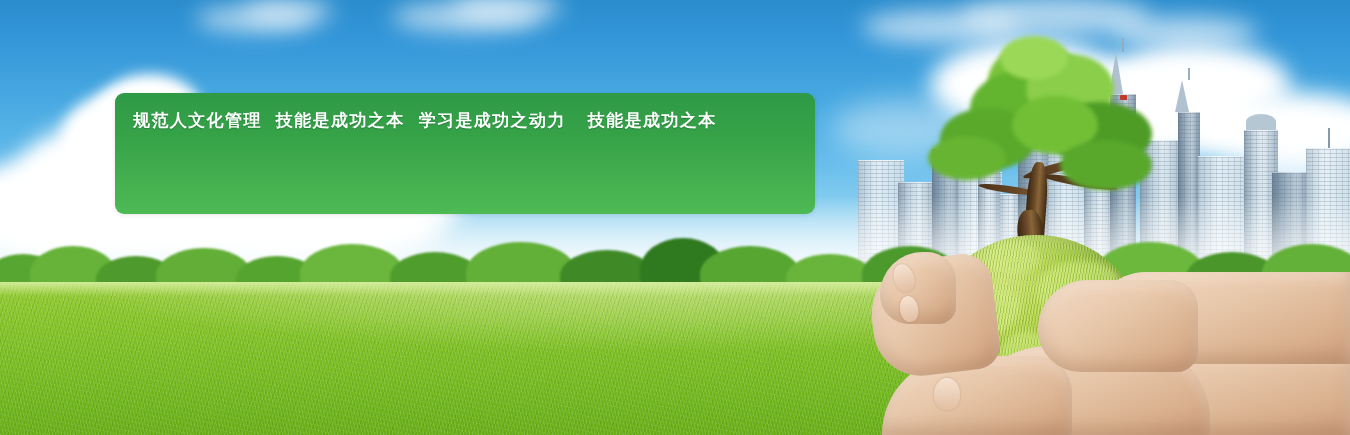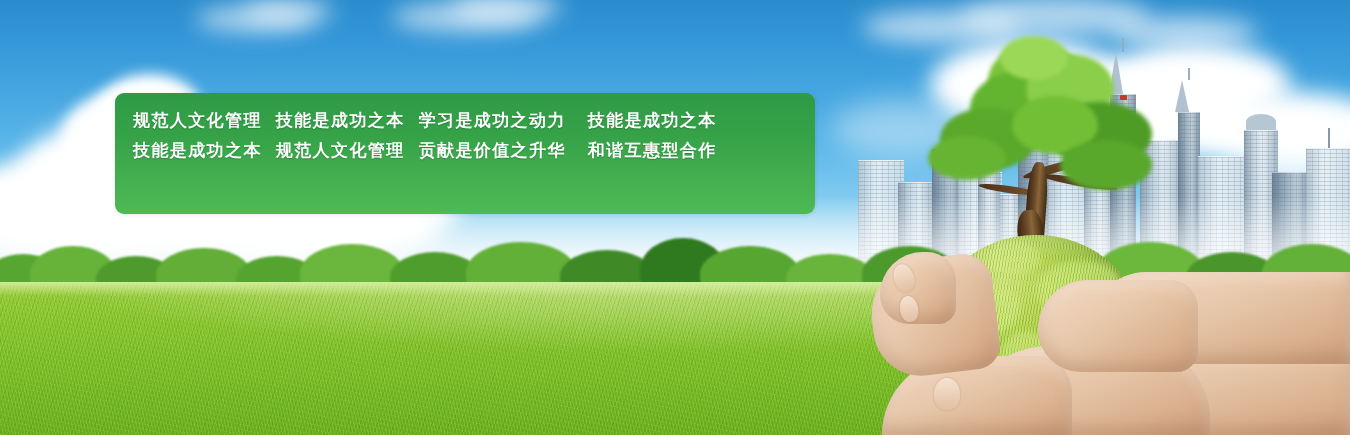--- a/index.html
+++ b/index.html
@@ -391,18 +391,15 @@
   <div class="hand" style="left:1038px; top:280px; width:160px; height:92px; border-radius:70px 40px 30px 60px;"></div>
   <div class="hand" style="left:872px;  top:258px; width:124px; height:116px; border-radius:56px 30px 24px 48px; transform:rotate(-7deg);"></div>
   <div class="hand" style="left:880px;  top:252px; width:76px;  height:72px;  border-radius:44px 30px 18px 30px;"></div>
   <div class="nail" style="left:894px;  top:264px; width:20px;  height:28px; transform:rotate(-18deg);"></div>
   <div class="nail" style="left:900px;  top:296px; width:18px;  height:26px; transform:rotate(-10deg);"></div>
 
   <div class="panel">
     <div class="panel-line">
       <span>规范人文化管理</span><span class="gap"></span><span>技能是成功之本</span><span class="gap"></span><span>学习是成功之动力</span><span class="gap-wide"></span><span>技能是成功之本</span>
     </div>
-    <div class="panel-line">
-      <span>技能是成功之本</span><span class="gap"></span><span>规范人文化管理</span><span class="gap"></span><span>贡献是价值之升华</span><span class="gap-wide"></span><span>和谐互惠型合作</span>
-    </div>
   </div>
 
 </div>
 
 </body></html>

